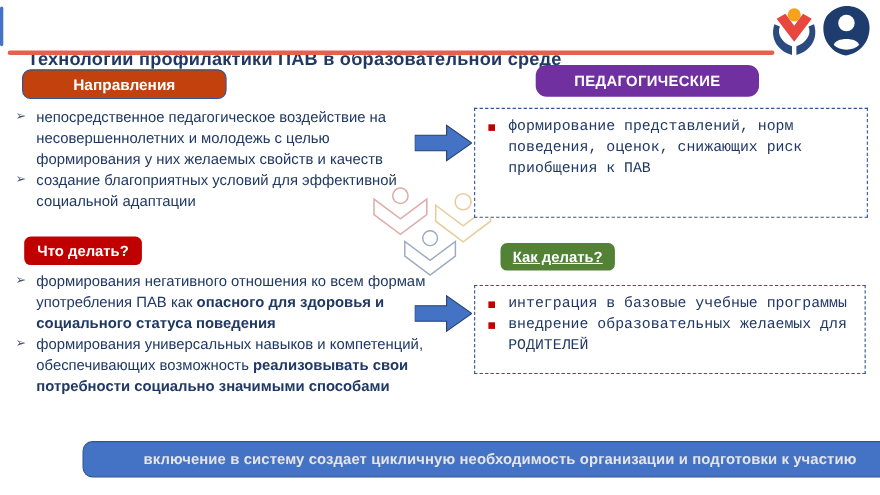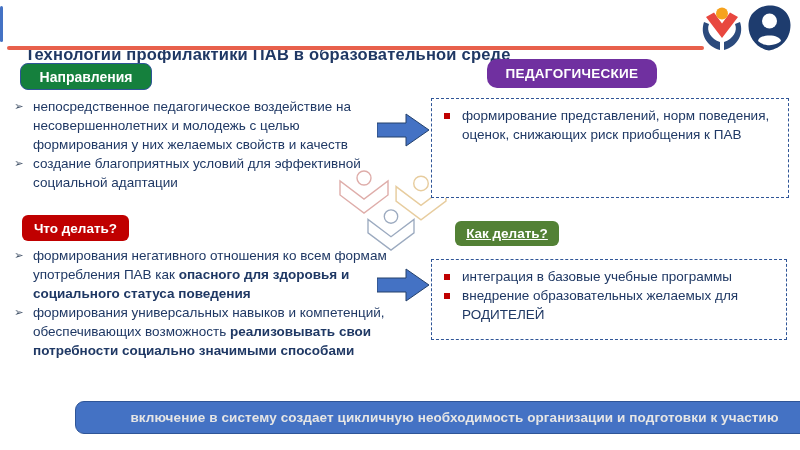--- a/index.html
+++ b/index.html
@@ -11,36 +11,36 @@
 
   
   .corner-line { left:0; top:6px; width:3px; height:36px; background:#4472c4; border-radius:2px; }
   .page-title { left:25px; top:14px; width:640px; font-size:16.5px; font-weight:700; color:#1f3864; letter-spacing:.2px;margin-top:31px; }
   .title-underline { left:7px; top:46px; width:697px; height:4px; background:#e8604c; border-radius:2px; }
   .logo-a { left:699px; top:7px; }
   .logo-b { left:747px; top:5px; }
 
   
   .pill { display:flex; align-items:center; justify-content:center; color:#fff; font-weight:700; box-sizing:border-box; }
-  .pill-directions { left:20px; top:63px; width:132px; height:27px; background:#15803d; border:1.5px solid #2f5597; border-radius:8px; font-size:14px;text-align:center; }
-  .pill-pedagogical { left:487px; top:59px; width:170px; height:29px; background:#7030a0; border-radius:10px; font-size:13.5px; letter-spacing:.3px; }
+  .pill-directions { left:20px; top:63px; width:186px; height:27px; background:#c2410c; border:1.5px solid #2f5597; border-radius:8px; font-size:14px;text-align:center; }
+  .pill-pedagogical { left:487px; top:59px; width:203px; height:29px; background:#7030a0; border-radius:10px; font-size:13.5px; letter-spacing:.3px; }
   .pill-what { left:22px; top:215px; width:107px; height:26px; background:#c00000; border-radius:6px; font-size:13.5px; }
   .pill-how { left:455px; top:221px; width:104px; height:25px; background:#538135; border-radius:6px; font-size:13.5px;text-decoration:underline; }
 
   
   .lst { font-size:13.5px; line-height:19px; color:#1f3864; }
   .lst-directions { left:14px; top:97px; width:372px; }
   .lst-what { left:14px; top:246px; width:374px; }
   .li { display:flex; align-items:flex-start; }
   .mk.arrow { flex:0 0 19px; width:19px; font-size:11.5px; color:#44546a; line-height:19px; }
   .mk.square { flex:0 0 6px; width:6px; height:6px; background:#c00000; margin:7px 12px 0 8px; }
   .tx { flex:1; }
 
   
-  .dashed-box { box-sizing:border-box; border:1.5px dashed #2f5597; background:#fff; padding:7px 8px 6px 4px; }
+  .dashed-box { box-sizing:border-box; border:1.5px dashed #2f5597; background:#fff; padding:7px 8px 6px 4px;font-family:Liberation Mono, monospace; }
   .box-pedagogical { left:431px; top:98px; width:358px; height:100px; }
   .box-how { left:431px; top:259px; width:356px; height:81px; }
 
   
   .arrow-1 { left:377px; top:111px; }
   .arrow-2 { left:377px; top:266px; }
 
   
   .wm { opacity:.85; }
   .wm-pink  { left:337px; top:168px; }

